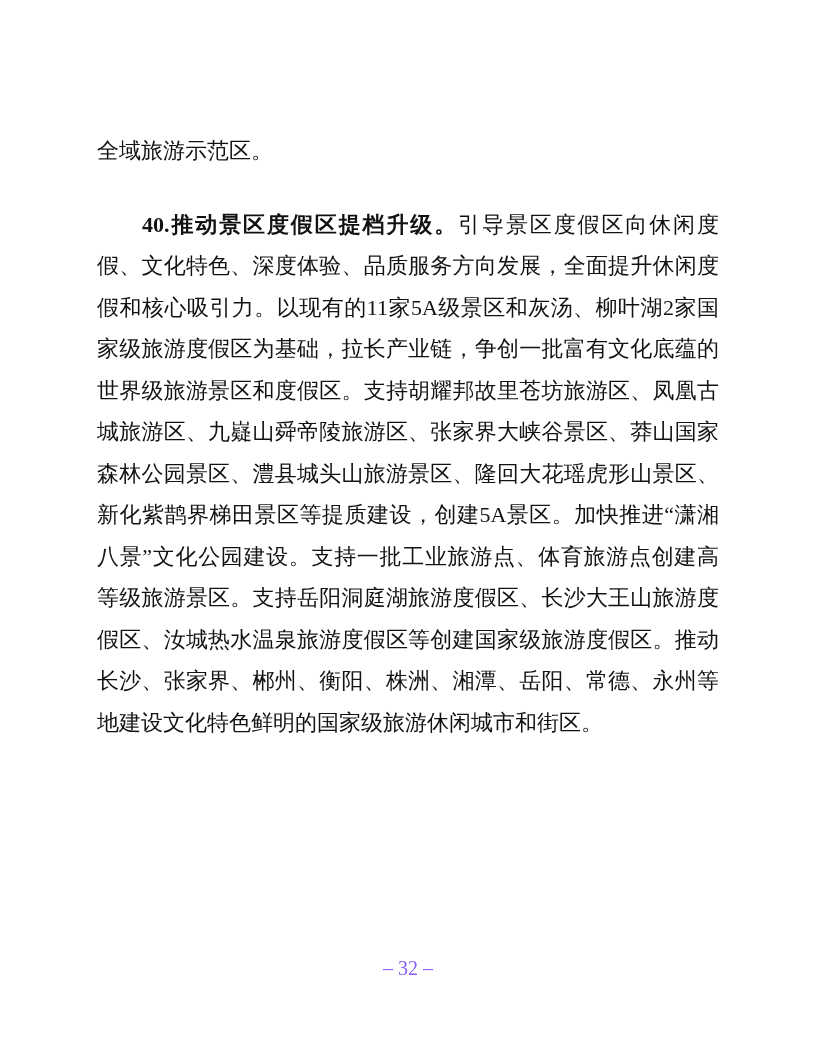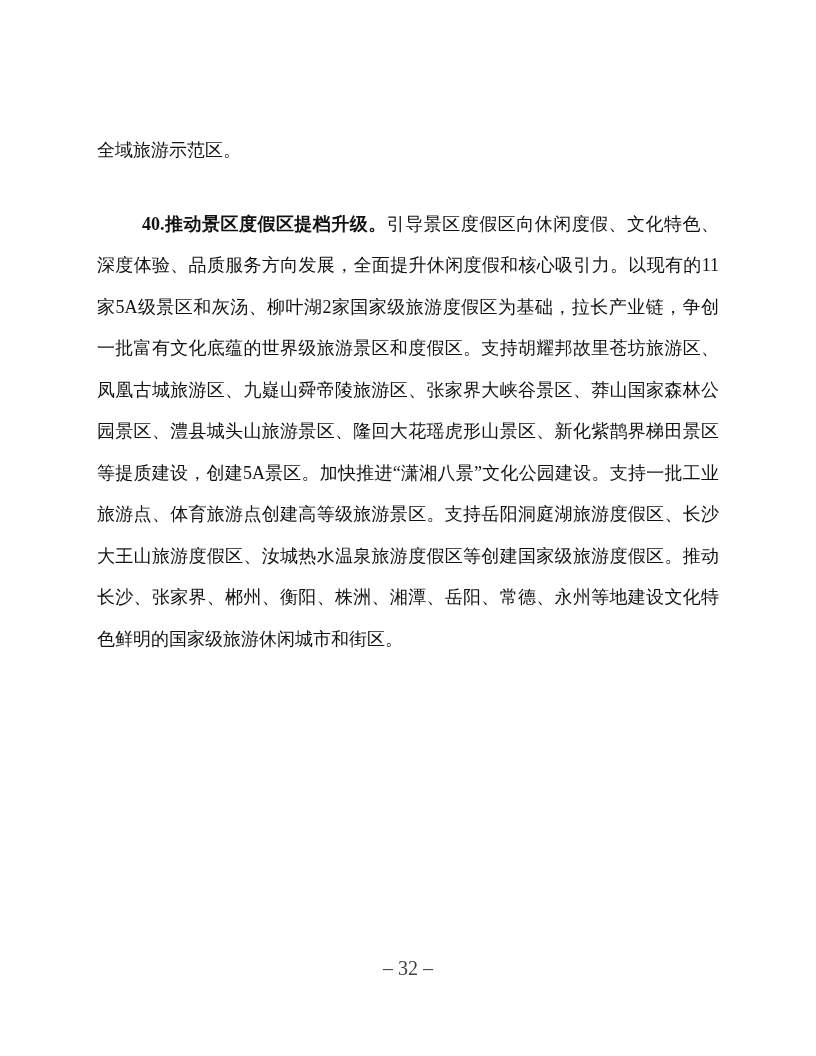--- a/index.html
+++ b/index.html
@@ -14,21 +14,21 @@
     background: #ffffff;
     overflow: hidden;
     color: #121212;
     font-family: "Liberation Serif", "DejaVu Serif", serif;
   }
   .text-block {
     position: absolute;
     left: 97px;
     top: 130px;
     width: 622px;
-    font-size: 18px;
+    font-size: 22px;
     line-height: 41.5px;
     text-align: justify;
     text-justify: inter-ideograph;
   }
   .text-block p {
     margin: 0;
     padding: 0;
   }
   .text-block p.indent {
     text-indent: 45px;
@@ -38,21 +38,21 @@
     font-weight: 700;
   }
   .footer {
     position: absolute;
     top: 953px;
     left: 0;
     width: 100%;
     text-align: center;
     font-size: 20px;
     line-height: 30px;
-    color: #404040;
+    color: #8b5cf6;
   }
 </style>
 </head>
 <body>
 
 <div class="page">
   <div class="text-block">
     <p>全域旅游示范区。</p>
     <p class="indent"><b>40.推动景区度假区提档升级。</b><span>引导景区度假区向休闲度假、文化特色、深度体验、品质服务方向发展，全面提升休闲度假和核心吸引力。以现有的11家5A级景区和灰汤、柳叶湖2家国家级旅游度假区为基础，拉长产业链，争创一批富有文化底蕴的世界级旅游景区和度假区。支持胡耀邦故里苍坊旅游区、凤凰古城旅游区、九嶷山舜帝陵旅游区、张家界大峡谷景区、莽山国家森林公园景区、澧县城头山旅游景区、隆回大花瑶虎形山景区、新化紫鹊界梯田景区等提质建设，创建5A景区。加快推进“潇湘八景”文化公园建设。支持一批工业旅游点、体育旅游点创建高等级旅游景区。支持岳阳洞庭湖旅游度假区、长沙大王山旅游度假区、汝城热水温泉旅游度假区等创建国家级旅游度假区。推动长沙、张家界、郴州、衡阳、株洲、湘潭、岳阳、常德、永州等地建设文化特色鲜明的国家级旅游休闲城市和街区。</span></p>
   </div>

